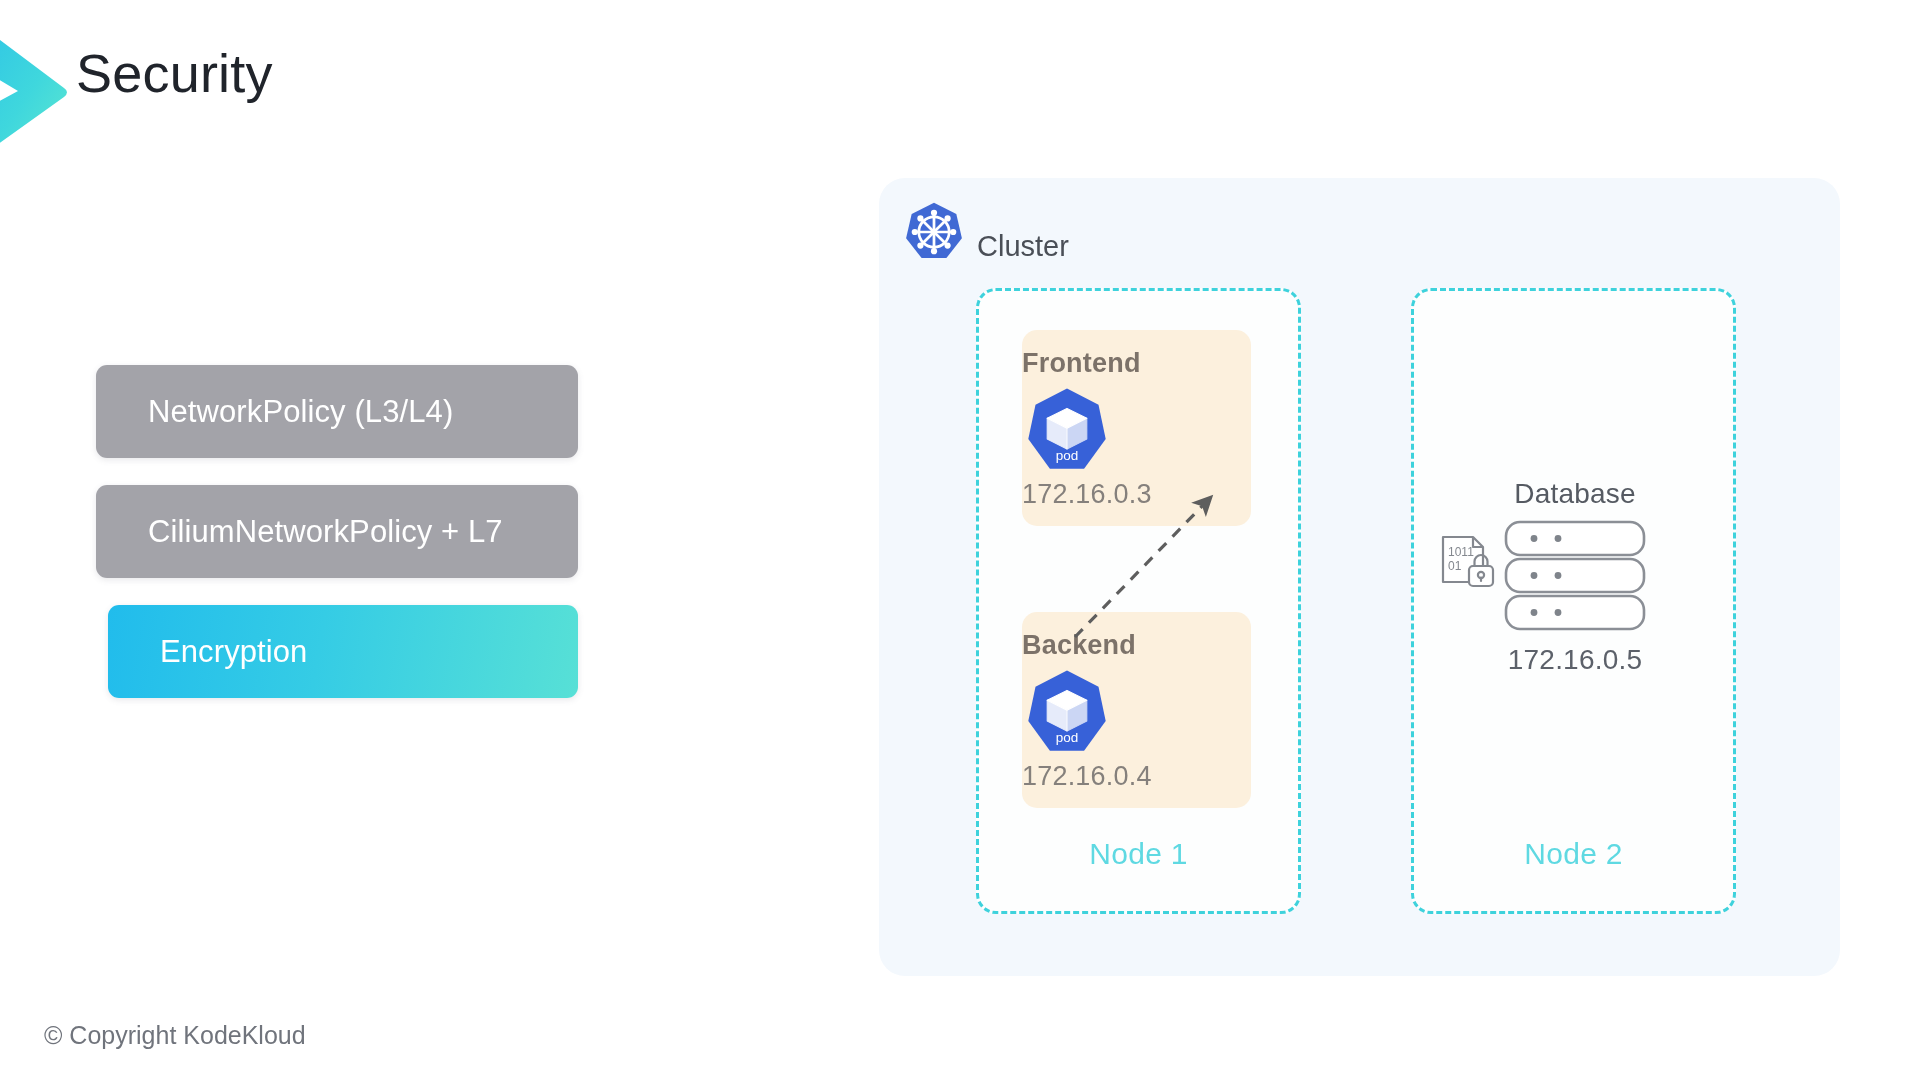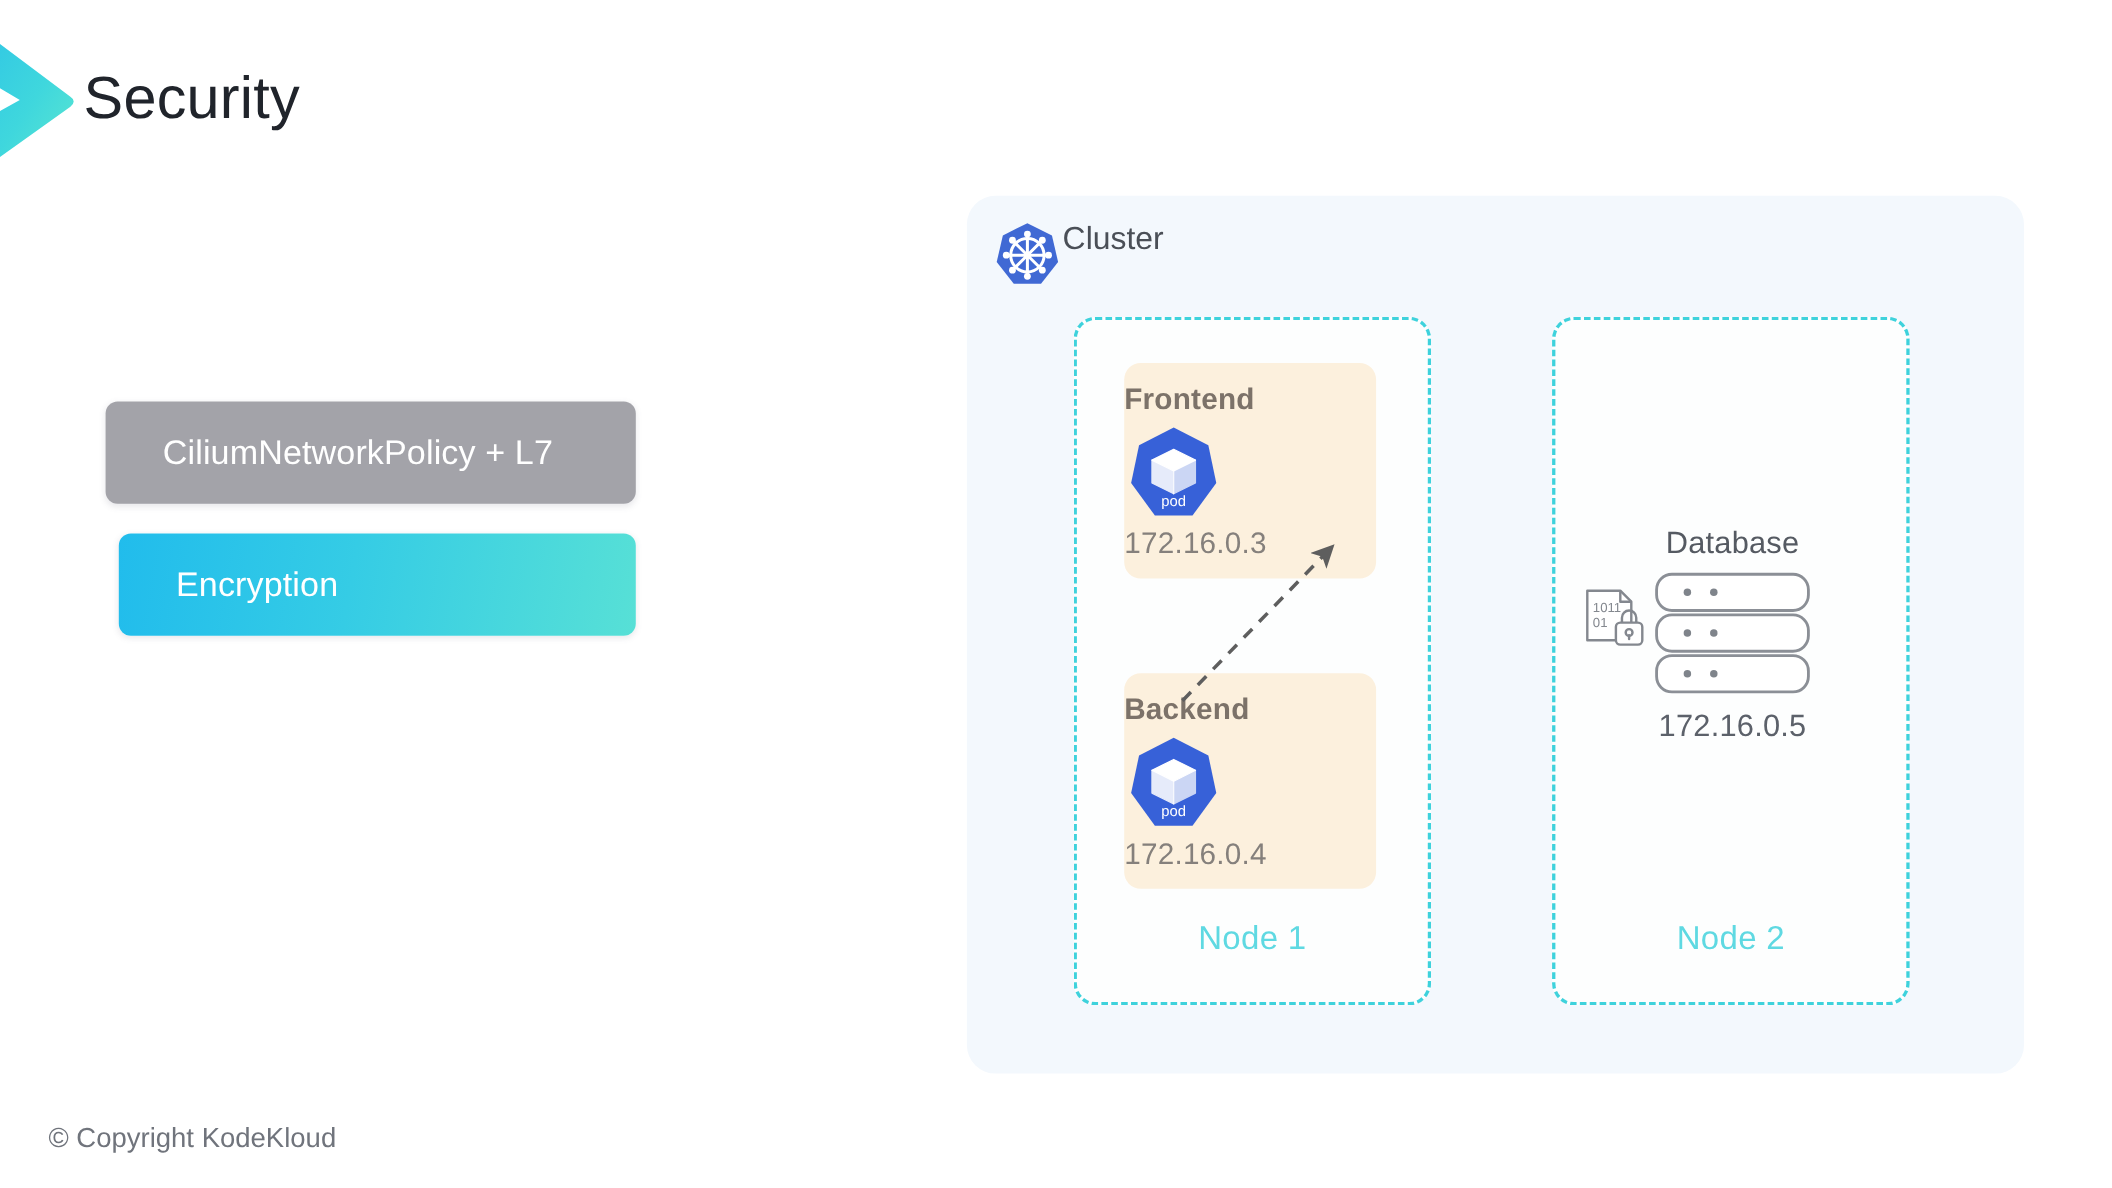--- a/index.html
+++ b/index.html
@@ -21,21 +21,21 @@
   .header-chevron {
     position: absolute;
     left: -26px;
     top: 18px;
     width: 96px;
     height: 146px;
   }
   .page-title {
     position: absolute;
     left: 76px;
-    top: 62px;
+    top: 46px;
     font-size: 54px;
     font-weight: 400;
     color: #20242b;
     letter-spacing: 0.2px;
     line-height: 1;
   }
 
   
   .pill-list {
     position: absolute;
@@ -76,22 +76,22 @@
     width: 961px;
     height: 798px;
     background: #f3f8fd;
     border-radius: 26px;
   }
   .cluster-head {
     position: absolute;
     left: 24px;
     top: 23px;
     display: flex;
-    align-items: flex-start;
-    gap: 1px;
+    align-items: flex-end;
+    gap: 12px;
   }
   .k8s-logo {
     width: 62px;
     height: 62px;
     display: block;
   }
   .cluster-label {
     font-size: 29px;
     color: #4a4f57;
     font-weight: 400;
@@ -214,20 +214,23 @@
       <stop offset="55%" stop-color="#3fd7dd"></stop>
       <stop offset="100%" stop-color="#5fe8cf"></stop>
     </linearGradient>
   </defs>
   <path d="M2 4 L90 70 Q96 74 90 79 L2 142 L2 96 L44 73 L2 48 Z" fill="url(#chevGrad)"></path>
 </svg>
 
 <div class="page-title">Security</div>
 
 <div class="pill-list">
+  <div class="pill pill-muted">
+    <span class="pill-label">NetworkPolicy (L3/L4)</span>
+  </div>
   <div class="pill pill-muted">
     <span class="pill-label">CiliumNetworkPolicy + L7</span>
   </div>
   <div class="pill pill-active">
     <span class="pill-label">Encryption</span>
   </div>
 </div>
 
 <div class="cluster-panel">
   <div class="cluster-head">

